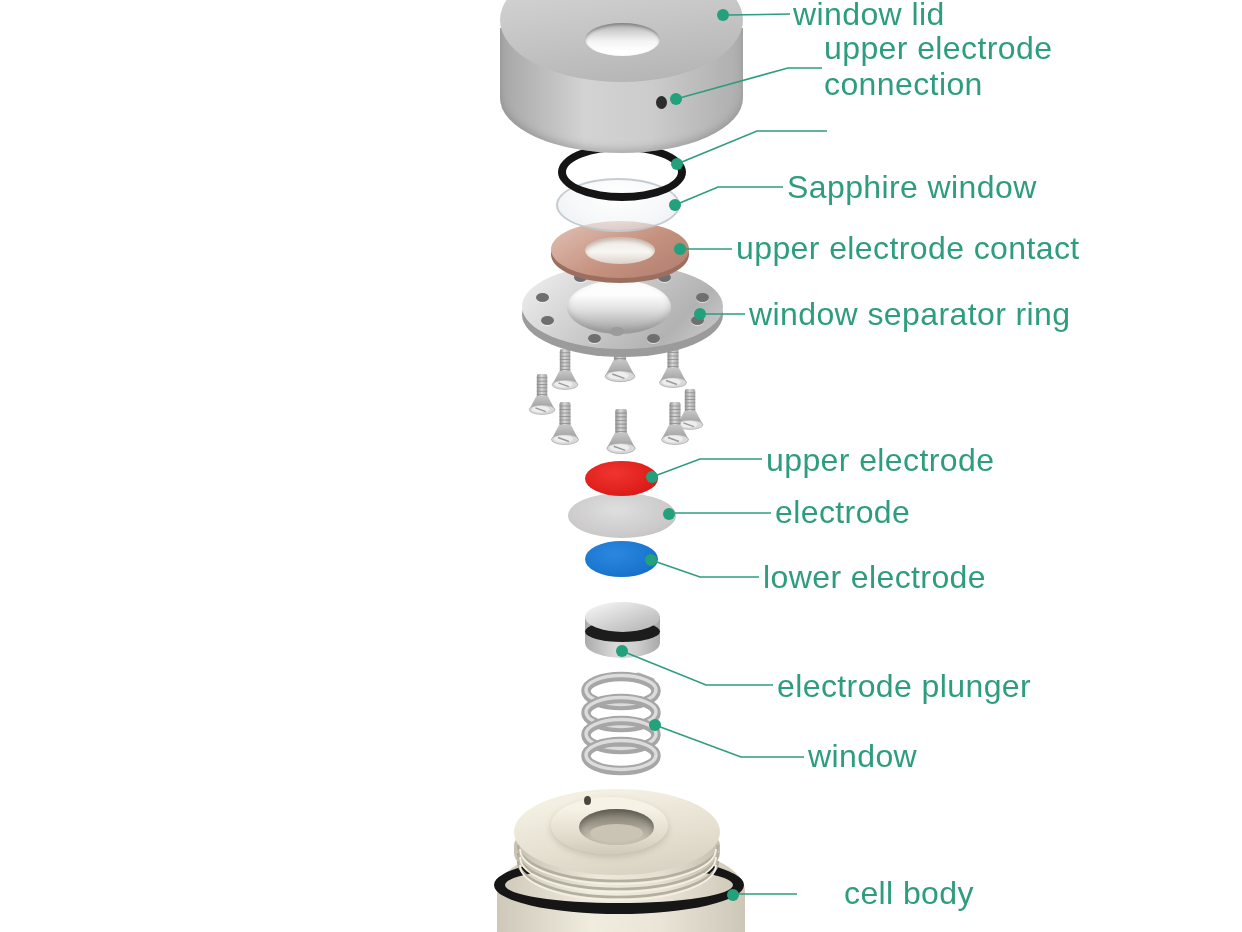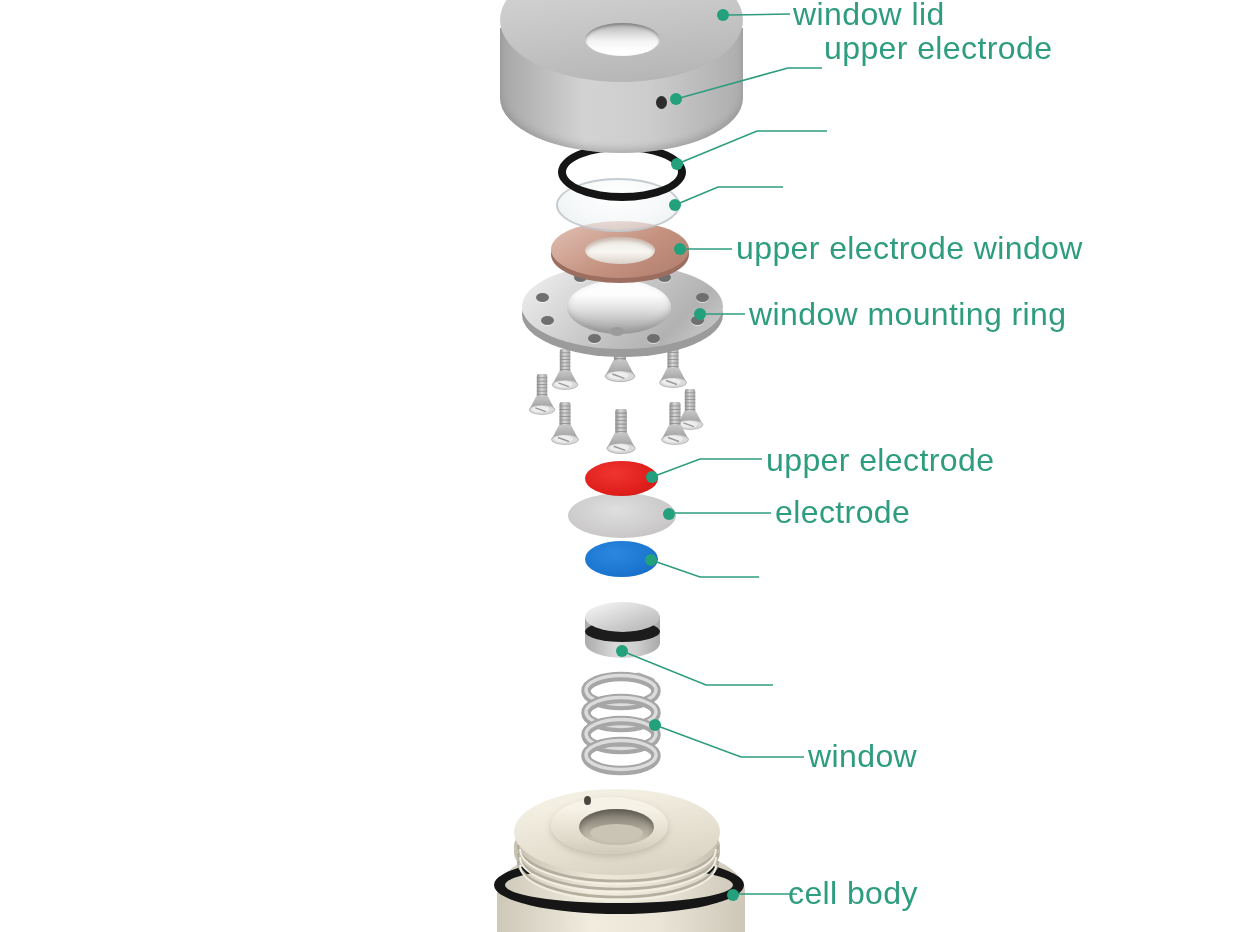--- a/index.html
+++ b/index.html
@@ -257,20 +257,24 @@
     </g>
     <g>
       <line x1="739" y1="894" x2="797" y2="894"></line>
       <circle cx="733" cy="895" r="6" fill="#22a17c" stroke="none"></circle>
     </g>
   </svg>
 
   <div class="label" style="left:793px;top:-2px">window lid</div>
   <div class="label" style="left:824px;top:30px">
     <span class="ln">upper electrode</span>
+    <span class="ln">connection</span>
   </div>
-  <div class="label" style="left:736px;top:232px">upper electrode window</div>
-  <div class="label" style="left:749px;top:298px">window mounting ring</div>
+  <div class="label" style="left:787px;top:171px">Sapphire window</div>
+  <div class="label" style="left:736px;top:232px">upper electrode contact</div>
+  <div class="label" style="left:749px;top:298px">window separator ring</div>
   <div class="label" style="left:766px;top:444px">upper electrode</div>
   <div class="label" style="left:775px;top:496px">electrode</div>
+  <div class="label" style="left:763px;top:561px">lower electrode</div>
+  <div class="label" style="left:777px;top:670px">electrode plunger</div>
   <div class="label" style="left:808px;top:740px">window</div>
-  <div class="label" style="left:788px;top:877px">cell body</div>
+  <div class="label" style="left:844px;top:877px">cell body</div>
 </div>
 
 </body></html>

